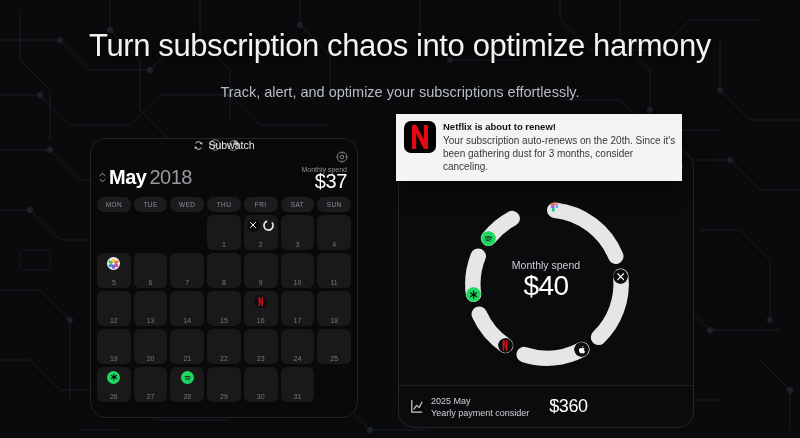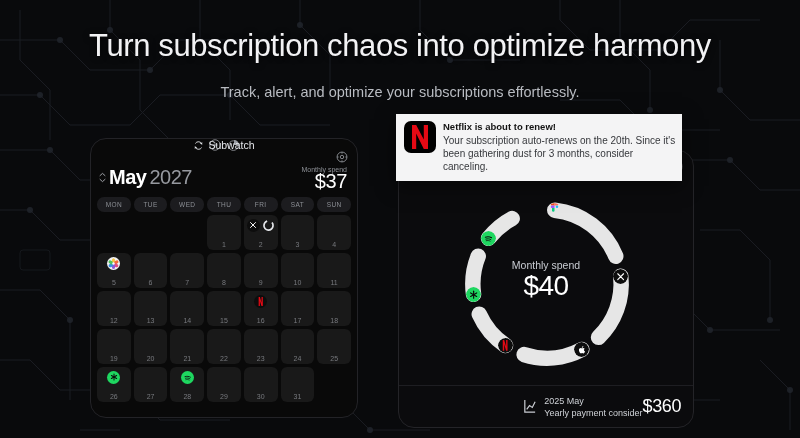--- a/index.html
+++ b/index.html
@@ -67,22 +67,23 @@
   .donut-value { font-size:28px; font-weight:400; letter-spacing:-0.5px; margin-top:-1px; }
   .seg-icon {
     position:absolute; width:15px; height:15px; border-radius:50%;
     display:flex; align-items:center; justify-content:center;
     font-size:9px; overflow:hidden;
   }
   .pr-foot {
     position:absolute; left:0; right:0; bottom:0;
     height:42px;
     border-top:1px solid #1e1e22;
-    display:flex; align-items:center; justify-content:flex-end;
+    display:flex; align-items:center; justify-content:flex-start;
     padding:0 12px 0 10px;
+    gap:20px;
   }
   .pf-left { display:flex; align-items:center; gap:7px; }
   .pf-txt1 { font-size:9px; color:#cfd2d7; }
   .pf-txt2 { font-size:9px; color:#cfd2d7; margin-top:2px; }
   .pf-amount { font-size:18px; letter-spacing:-0.4px; }
 
   
   .panel-left {
     position:absolute;
     left:90px; top:138px;
@@ -381,21 +382,21 @@
     <div class="month-group">
       <div class="stepper">
         <svg width="7" height="5" viewBox="0 0 10 6">
           <path d="M1 5 L5 1.4 L9 5" stroke="#b7bac0" stroke-width="1.2" fill="none"></path>
         </svg>
         <svg width="7" height="5" viewBox="0 0 10 6">
           <path d="M1 1 L5 4.6 L9 1" stroke="#b7bac0" stroke-width="1.2" fill="none"></path>
         </svg>
       </div>
       <span class="month-name">May</span>
-      <span class="month-year">2027</span>
+      <span class="month-year">2018</span>
     </div>
     <div class="spend-group">
       <div class="spend-label">Monthly spend</div>
       <div class="spend-value">$37</div>
     </div>
   </div>
 
   <div class="dow-row" id="dow-row">
       <div class="dow">MON</div>
       <div class="dow">TUE</div>

